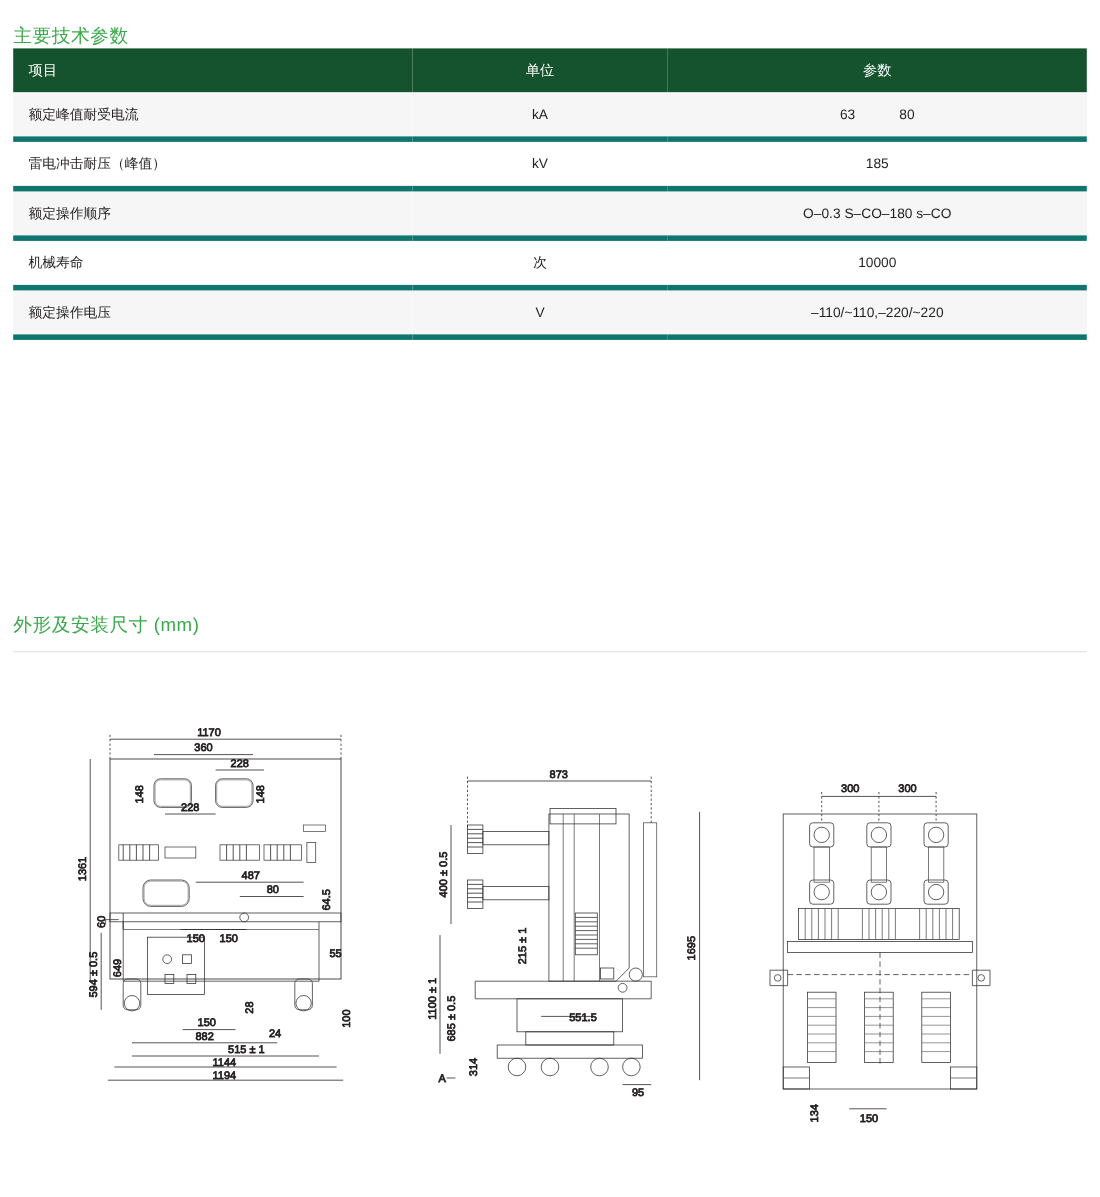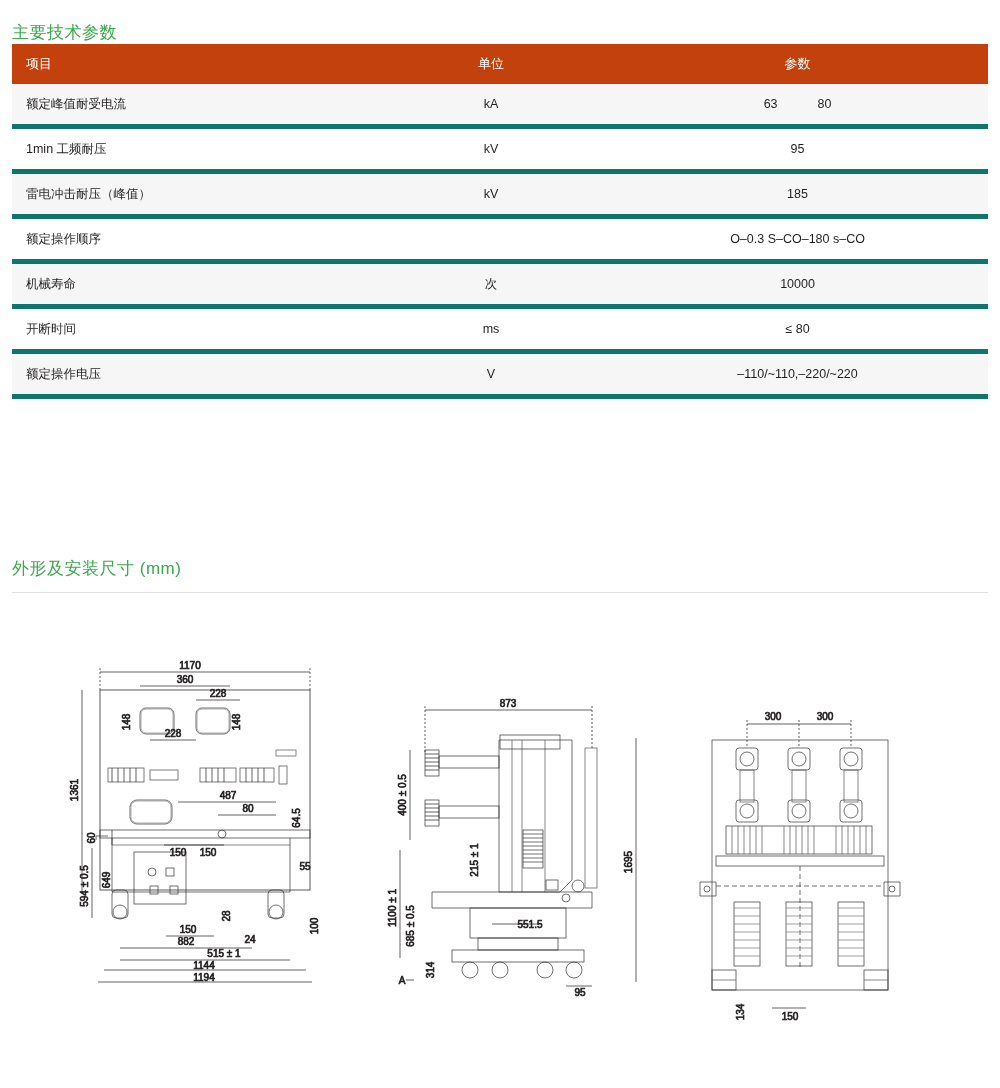--- a/index.html
+++ b/index.html
@@ -34,21 +34,21 @@
   
   .spec-table {
     position: absolute;
     left: 12px;
     top: 44px;
     width: 976px;
     border-collapse: collapse;
     font-size: 12.5px;
   }
   .spec-table th {
-    background: #c2410c;
+    background: #14532d;
     color: #ffffff;
     font-weight: normal;
     height: 38px;
     font-size: 13px;
     border: none;
   }
   .spec-table th.col-item { text-align: left; padding-left: 14px; width: 355px; }
   .spec-table th.col-unit { width: 235px; }
   .spec-table th.col-param { width: 386px; }
   .spec-table td {
@@ -108,43 +108,33 @@
     </thead>
     <tbody>
       <tr>
         <td>额定峰值耐受电流</td>
         <td class="unit">kA</td>
         <td class="param param-two">
           <span class="v1">63</span><span class="v2">80</span>
         </td>
       </tr>
       <tr>
-        <td>1min 工频耐压</td>
-        <td class="unit">kV</td>
-        <td class="param">95</td>
-      </tr>
-      <tr>
         <td>雷电冲击耐压（峰值）</td>
         <td class="unit">kV</td>
         <td class="param">185</td>
       </tr>
       <tr>
         <td>额定操作顺序</td>
         <td class="unit"></td>
         <td class="param">O–0.3 S–CO–180 s–CO</td>
       </tr>
       <tr>
         <td>机械寿命</td>
         <td class="unit">次</td>
         <td class="param">10000</td>
-      </tr>
-      <tr>
-        <td>开断时间</td>
-        <td class="unit">ms</td>
-        <td class="param">≤ 80</td>
       </tr>
       <tr>
         <td>额定操作电压</td>
         <td class="unit">V</td>
         <td class="param">–110/~110,–220/~220</td>
       </tr>
     </tbody>
   </table>
 
   <h2 class="section-title" id="title-dims">外形及安装尺寸 (mm)</h2>

